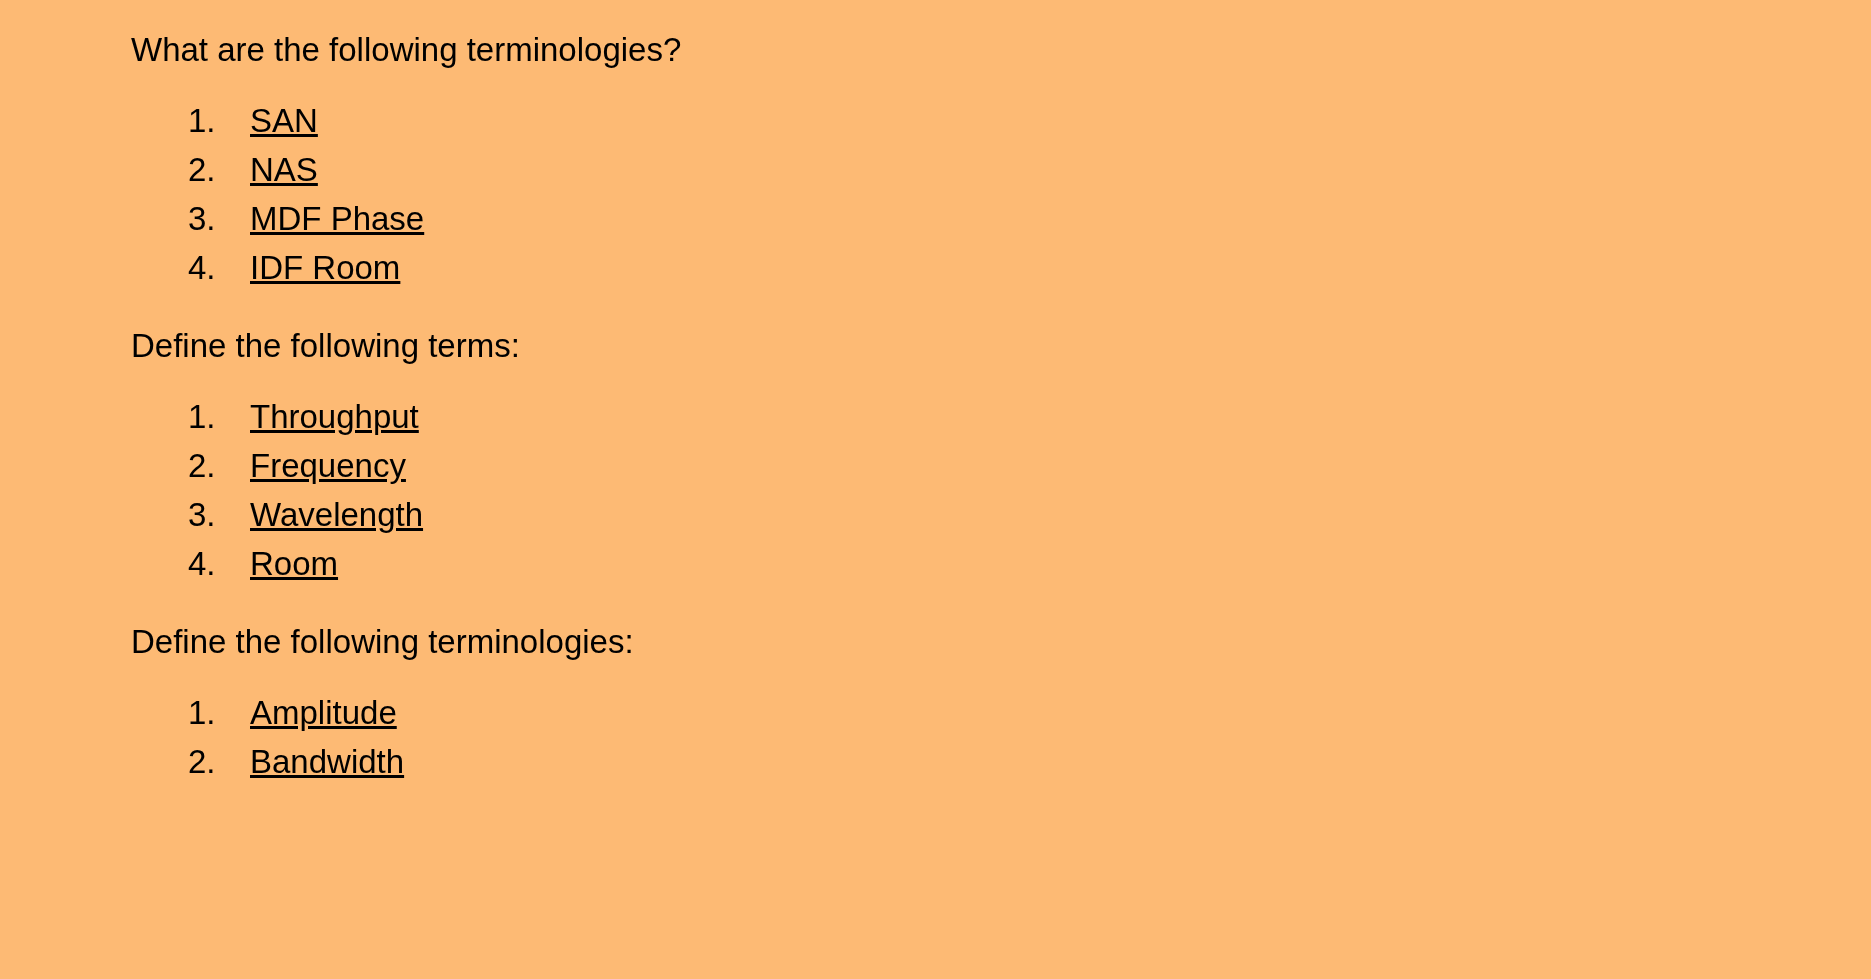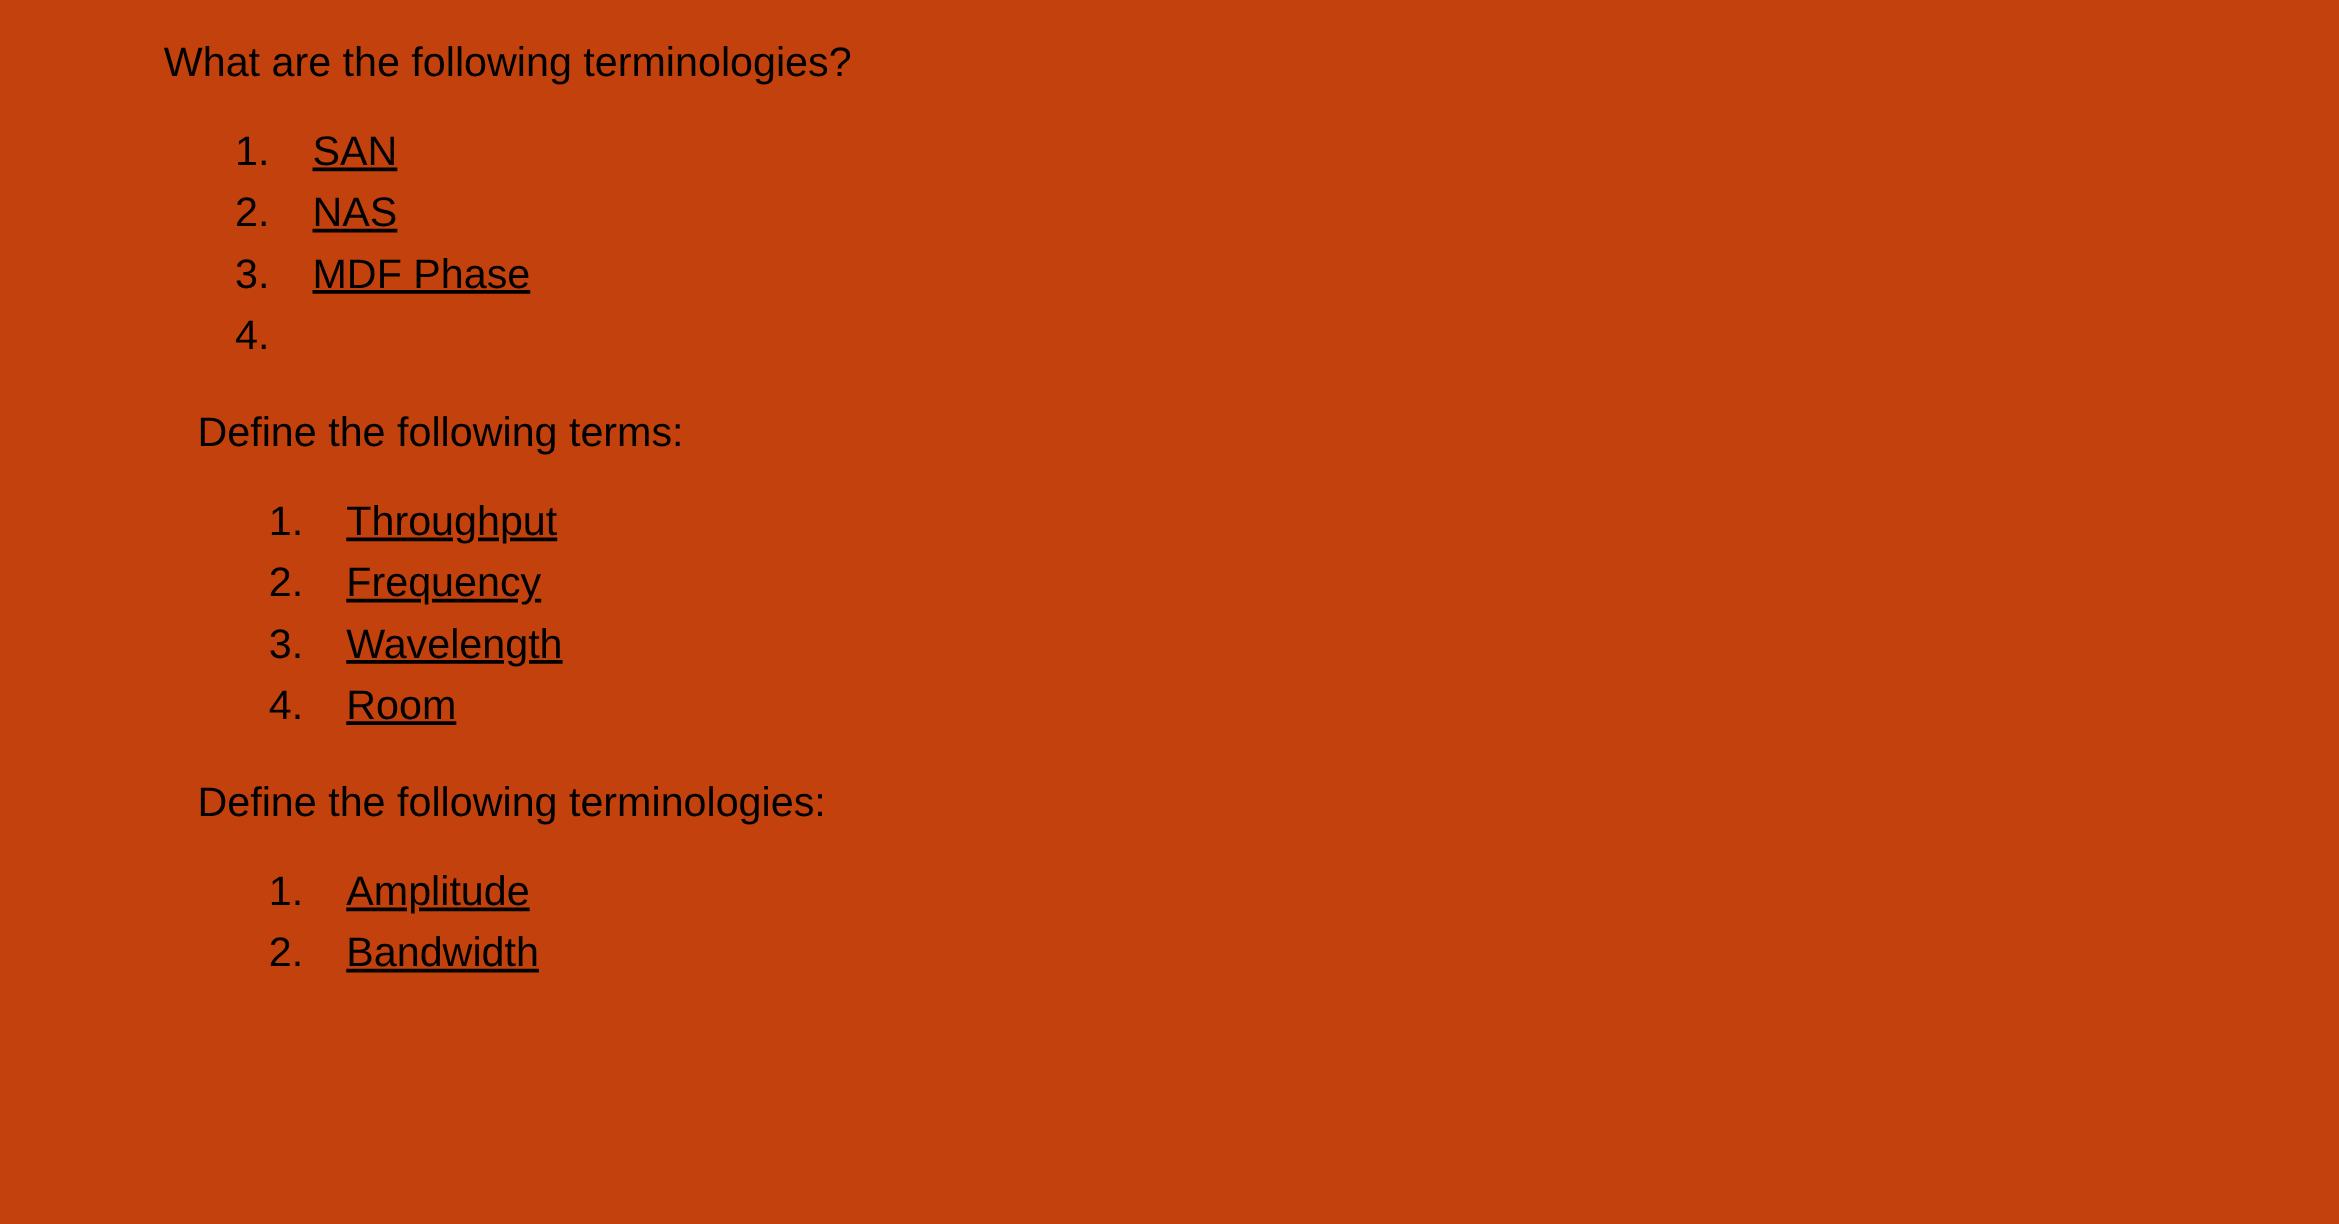--- a/index.html
+++ b/index.html
@@ -11,35 +11,34 @@
     width: 1871px;
     height: 979px;
     font-family: "Liberation Sans", sans-serif;
     color: #000000;
     -webkit-font-smoothing: antialiased;
   }
   .page {
     position: relative;
     width: 1871px;
     height: 979px;
-    background: #c2410c;
+    background: #fdba74;
     overflow: hidden;
   }
   .content {
     position: absolute;
     left: 131px;
     top: 22px;
     width: 1600px;
   }
   .section {
     margin: 0;
   }
   .section + .section {
     margin-top: 26px;
-    margin-left: 27px;
   }
   .section-heading {
     font-size: 33px;
     line-height: 56px;
     font-weight: normal;
     color: #000000;
     margin: 0;
     white-space: pre;
   }
   .ordered-list {
@@ -83,20 +82,21 @@
         <li class="list-item">
           <span class="item-marker">2.</span>
           <span class="item-label">NAS</span>
         </li>
         <li class="list-item">
           <span class="item-marker">3.</span>
           <span class="item-label">MDF Phase</span>
         </li>
         <li class="list-item">
           <span class="item-marker">4.</span>
+          <span class="item-label">IDF Room</span>
         </li>
       </ol>
     </div>
 
     <div class="section">
       <p class="section-heading">Define the following terms:</p>
       <ol class="ordered-list">
         <li class="list-item">
           <span class="item-marker">1.</span>
           <span class="item-label">Throughput</span>

